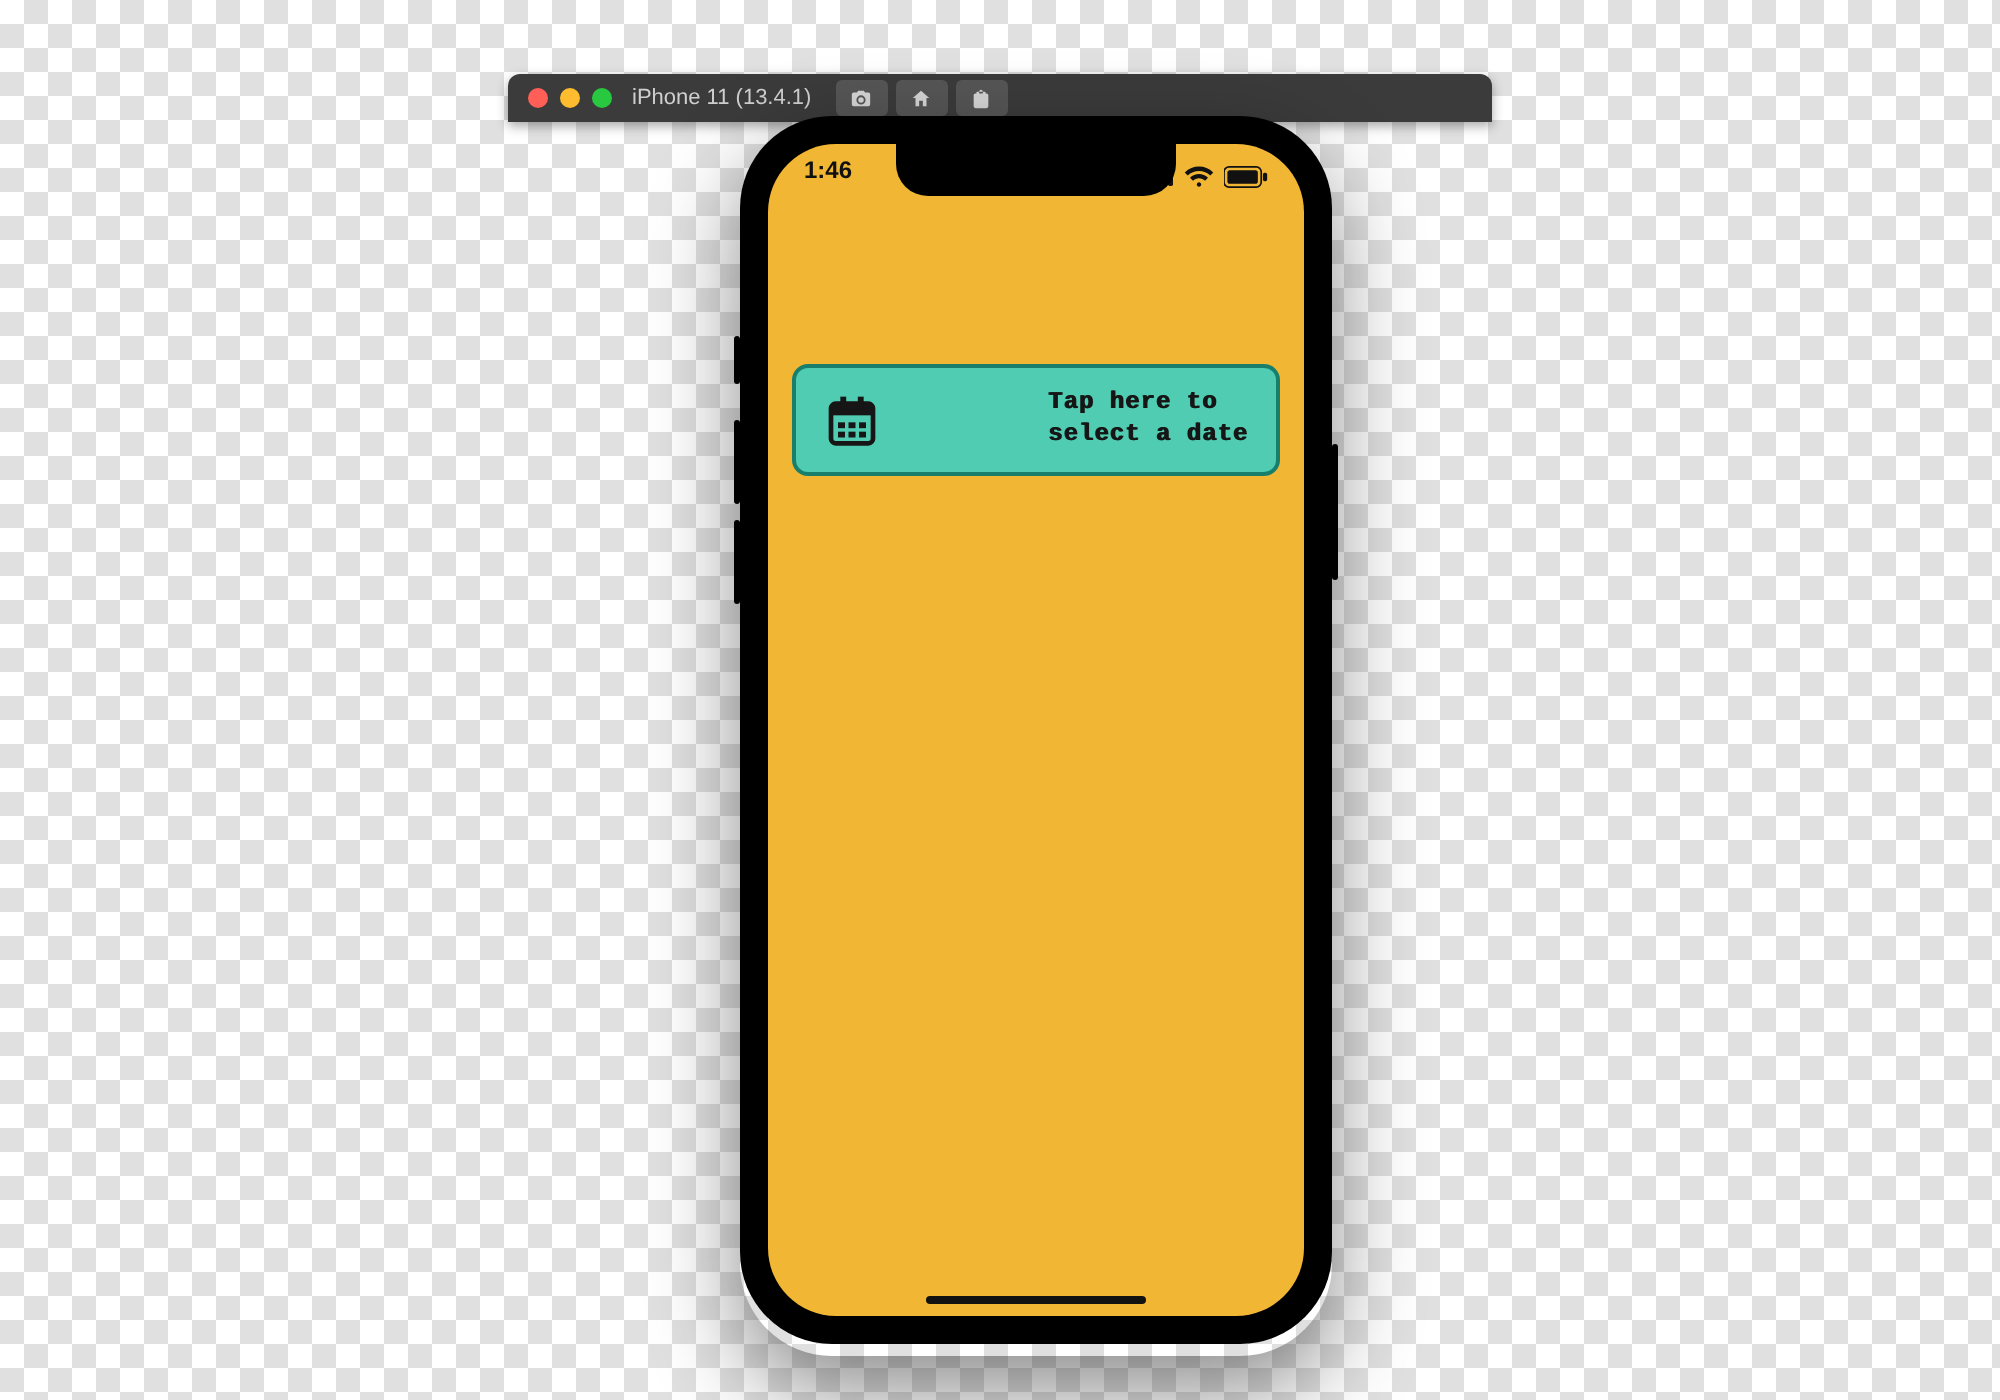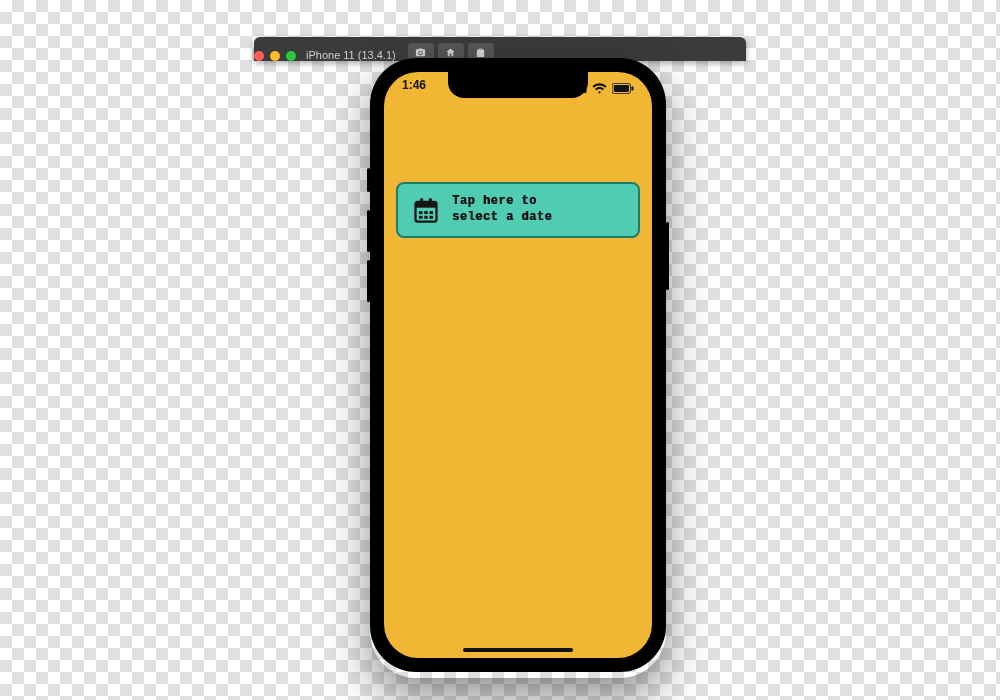--- a/index.html
+++ b/index.html
@@ -27,21 +27,22 @@
   .sim-bar {
     position: absolute;
     top: 37px;
     left: 254px;
     width: 492px;
     height: 24px;
     background: #3b3b3b;
     border-top-left-radius: 6px;
     border-top-right-radius: 6px;
     display: flex;
-    align-items: flex-end;
+    align-items: center;
+    padding-left: 10px;
     box-sizing: border-box;
     color: #cfcfcf;
     font-size: 11px;
     box-shadow: 0 2px 6px rgba(0,0,0,.35);
   }
   .traffic {
     display: flex;
     gap: 6px;
     margin-right: 10px;
   }
@@ -144,20 +145,21 @@
     top:110px; left:12px; right:12px;
     height:56px;
     background:#4fccb1;
     border:2px solid #177f6c;
     border-radius:8px;
     display:flex;
     align-items:center;
     padding:0 14px;
     box-sizing:border-box;
     cursor:pointer;
+    justify-content:space-between;
   }
   .date-btn .cal-icon { width:28px; height:28px; margin-right:12px; flex:0 0 auto; }
   .date-btn .cal-icon svg { width:28px; height:28px; fill:#161616; }
   .date-btn .lbl {
     color:#161616;
     font-size:12px;
     line-height:1.3;
     white-space:pre-line;
   }
 

